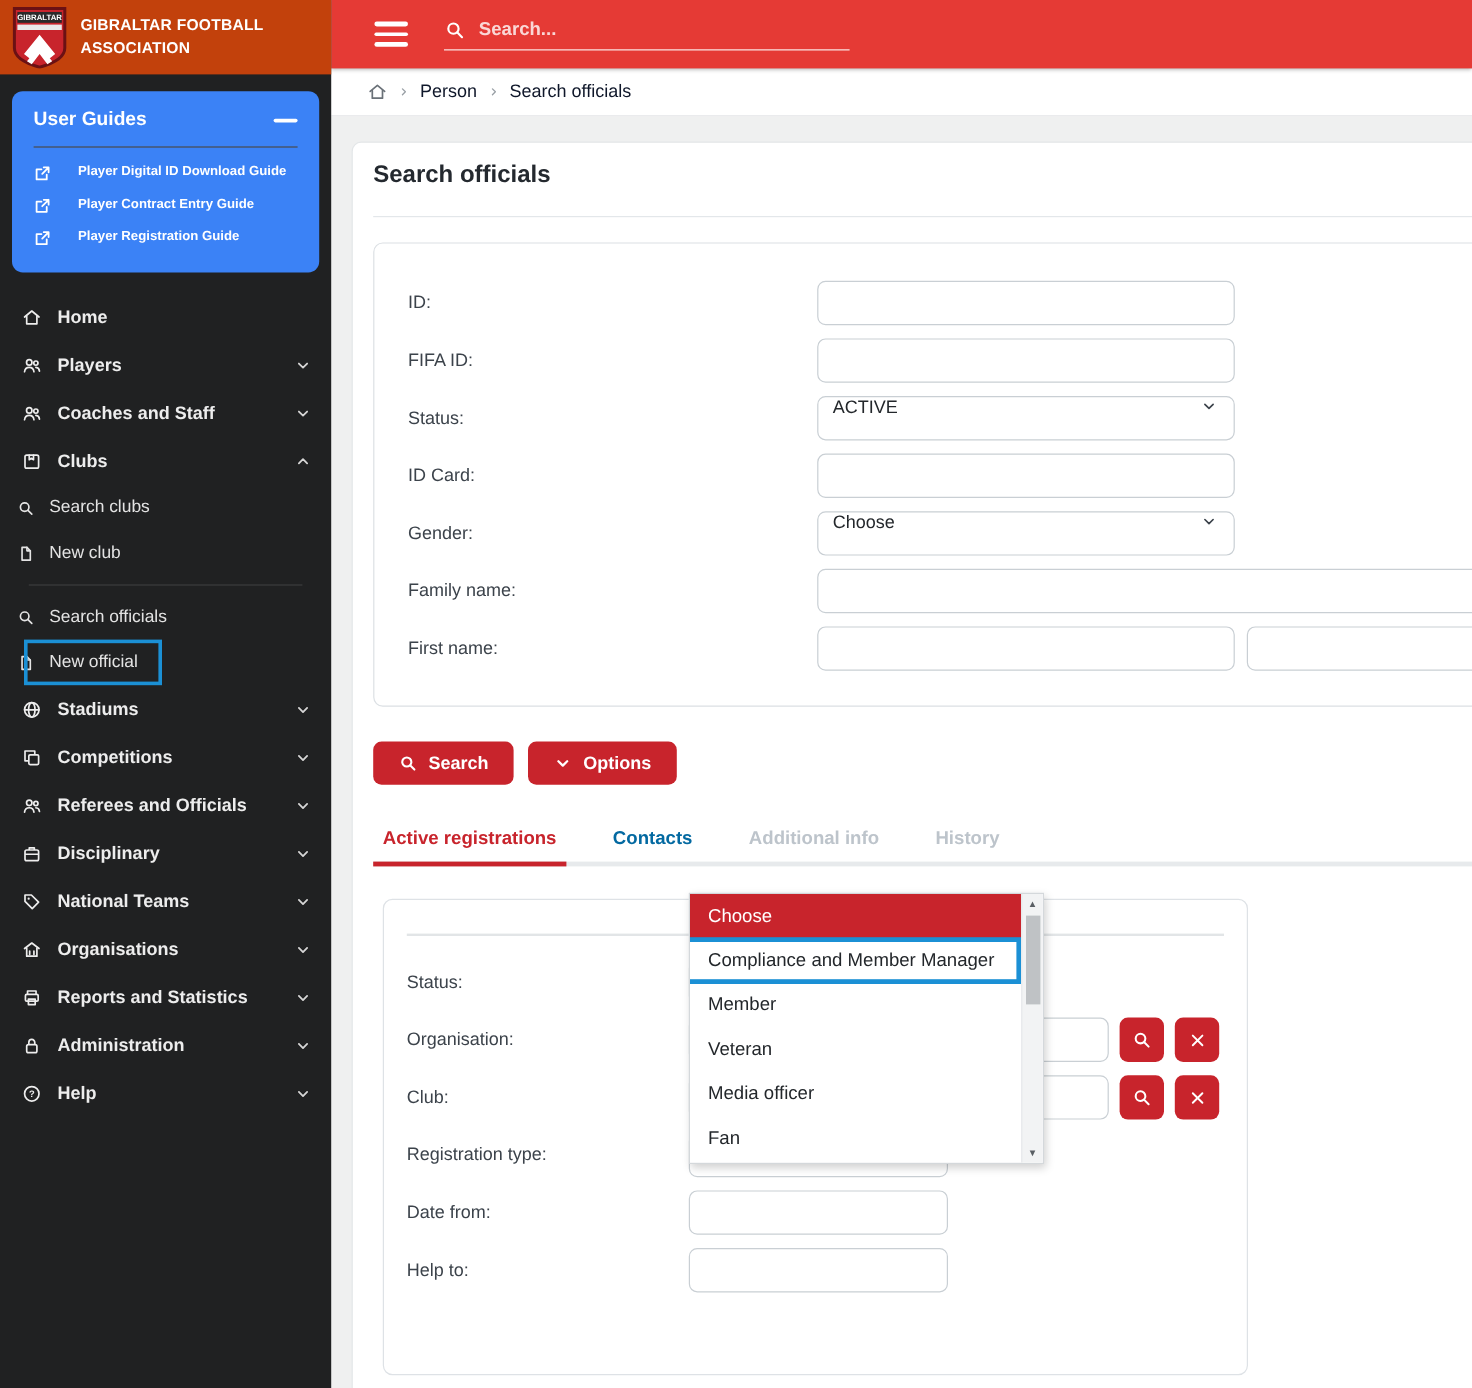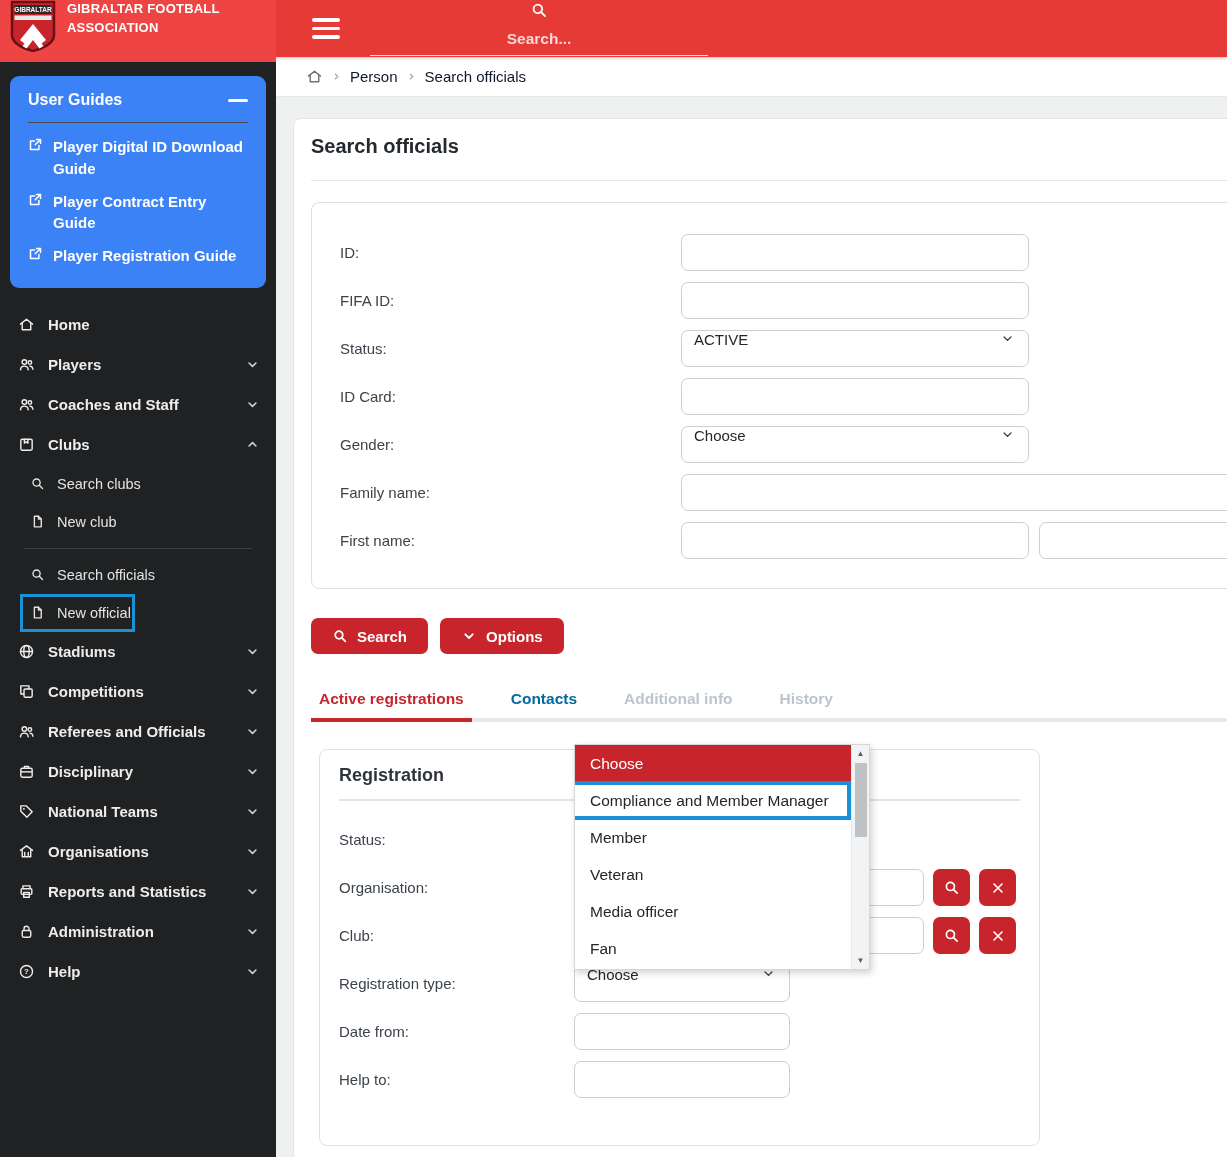--- a/index.html
+++ b/index.html
@@ -1,45 +1,45 @@
 <!DOCTYPE html>
 <html><head>
 <meta charset="utf-8">
 <style>
   * { margin:0; padding:0; box-sizing:border-box; }
   html,body { width:1227px; height:1157px; overflow:hidden;
     font-family:"Liberation Sans","DejaVu Sans",sans-serif; background:#eff0f0; }
 
   
   .sidebar { position:absolute; left:0; top:0; width:276px; height:1157px; background:#202122; z-index:20; }
-  .side-head { height:62px; background:#ef4444; display:flex; align-items:flex-start; padding-left:10px; }
+  .side-head { height:62px; background:#c2410c; display:flex; align-items:center; padding-left:10px; }
   .logo { width:46px; height:52px; flex:0 0 auto; }
   .brand { margin-left:11px; color:#fff; font-weight:700; font-size:13px; line-height:1.45; letter-spacing:.2px; }
   .guides-card { margin:14px 10px 0; background:#3b82f6; border-radius:9px; padding:15px 18px 10px; }
   .guides-head { display:flex; align-items:center; justify-content:space-between; }
   .guides-title { color:#fff; font-size:16px; font-weight:700; }
   .minus-bar { width:20px; height:3px; background:#fff; border-radius:2px; display:block; }
   .guides-rule { border:none; border-top:1px solid #4a4b4c; margin:13px 0 13px; }
-  .guide-link { display:flex; gap:10px; color:#fff; font-size:15px; font-weight:700; line-height:1.45; margin-bottom:11px; cursor:pointer; }
+  .guide-link { display:flex; gap:22px; color:#fff; font-size:11px; font-weight:700; line-height:1.45; margin-bottom:11px; cursor:pointer; }
   .guide-link .ic { flex:0 0 auto; margin-top:1px; }
   .side-nav { margin-top:17px; }
   .nav-item { height:40px; display:flex; align-items:center; gap:13px; padding:0 16px 0 18px; color:#ededed; font-size:15px; font-weight:700; cursor:pointer; }
   .nav-item .chev { margin-left:auto; color:#d6d6d6; }
-  .sub-item { height:38px; display:flex; align-items:center; gap:12px; padding-left:30px; color:#e3e3e3; font-size:14.5px; font-weight:400; cursor:pointer; position:relative; }
+  .sub-item { height:38px; display:flex; align-items:center; gap:12px; padding-left:14px; color:#e3e3e3; font-size:14.5px; font-weight:400; cursor:pointer; position:relative; }
   .sub-divider { border:none; border-top:1px solid #3c3d3e; margin:7px 24px; }
   .ann-side { position:absolute; left:20px; top:0; width:115px; height:38px; border:3px solid #1b90d5; pointer-events:none; }
   .ic { display:inline-block; vertical-align:middle; }
 
   
   .topbar { position:absolute; left:276px; top:0; right:0; height:57px; background:#e53a35; z-index:10;
     display:flex; align-items:center; box-shadow:0 1px 3px rgba(0,0,0,.25); }
   .hamburger { margin-left:36px; display:flex; flex-direction:column; gap:5px; cursor:pointer; }
   .hamburger span { width:28px; height:3.5px; background:#fff; border-radius:2px; display:block; }
   .hsearch { margin-left:30px; width:338px; display:flex; align-items:center; gap:11px;
-    border-bottom:1px solid rgba(255,255,255,.85); padding-bottom:7px; color:#fff; cursor:text;flex-direction:column; }
+    border-bottom:1px solid rgba(255,255,255,.85); padding-bottom:7px; color:#fff; cursor:text; }
   .hsearch .ph { color:rgba(255,255,255,.8); font-size:15.5px; font-weight:700; }
 
   
   .crumbbar { position:absolute; left:276px; top:57px; right:0; height:40px; background:#fff;
     border-bottom:1px solid #e5e7e9; display:flex; align-items:center; gap:9px; padding-left:30px; z-index:9; }
   .crumb { color:#0f172a; font-size:15px; cursor:pointer; }
   .crumb-sep { color:#9aa0a6; }
 
   
   .content { position:absolute; left:276px; top:97px; right:0; bottom:0; background:#eff0f0; }
@@ -413,21 +413,20 @@
     </div>
 
     <div class="tabs">
       <div class="tab active">Active registrations</div>
       <div class="tab normal">Contacts</div>
       <div class="tab muted">Additional info</div>
       <div class="tab muted">History</div>
     </div>
 
     <div class="reg-panel">
-      <div class="reg-title">Registration</div>
       <hr class="reg-rule">
       <div class="reg-rows">
         <div class="r-row">
           <div class="r-label">Status:</div>
           <div class="selbox" style="width:296px">
             <span></span>
             <svg class="chev" width="15" height="15" viewBox="0 0 24 24" fill="none" stroke="currentColor" stroke-width="2.2" stroke-linecap="round" stroke-linejoin="round">
                 <path d="M6.5 9.5 12 15l5.5-5.5"></path>
               </svg>
           </div>

